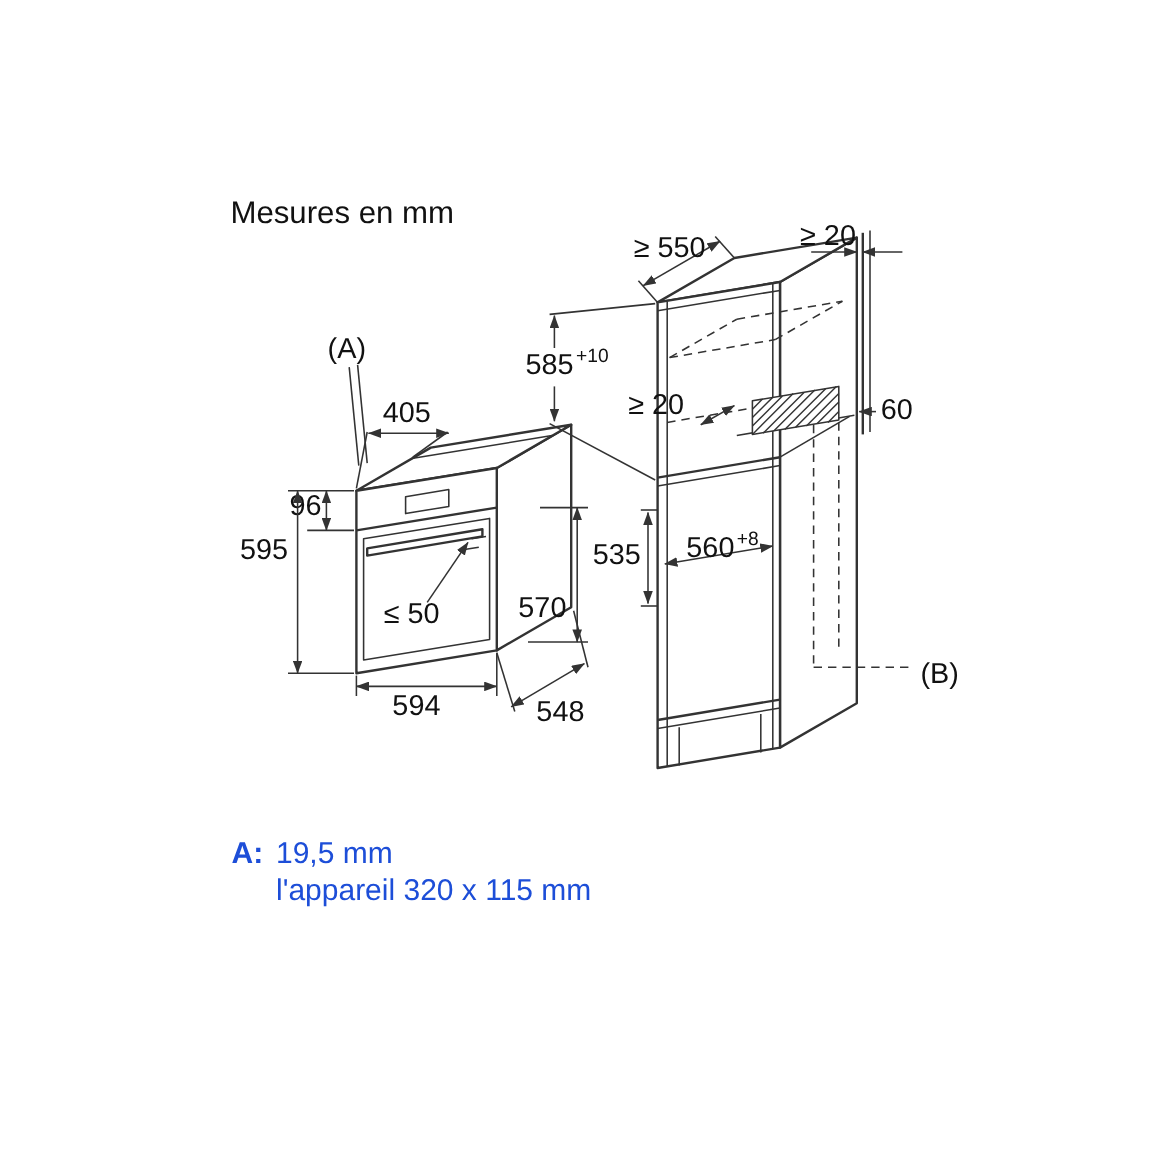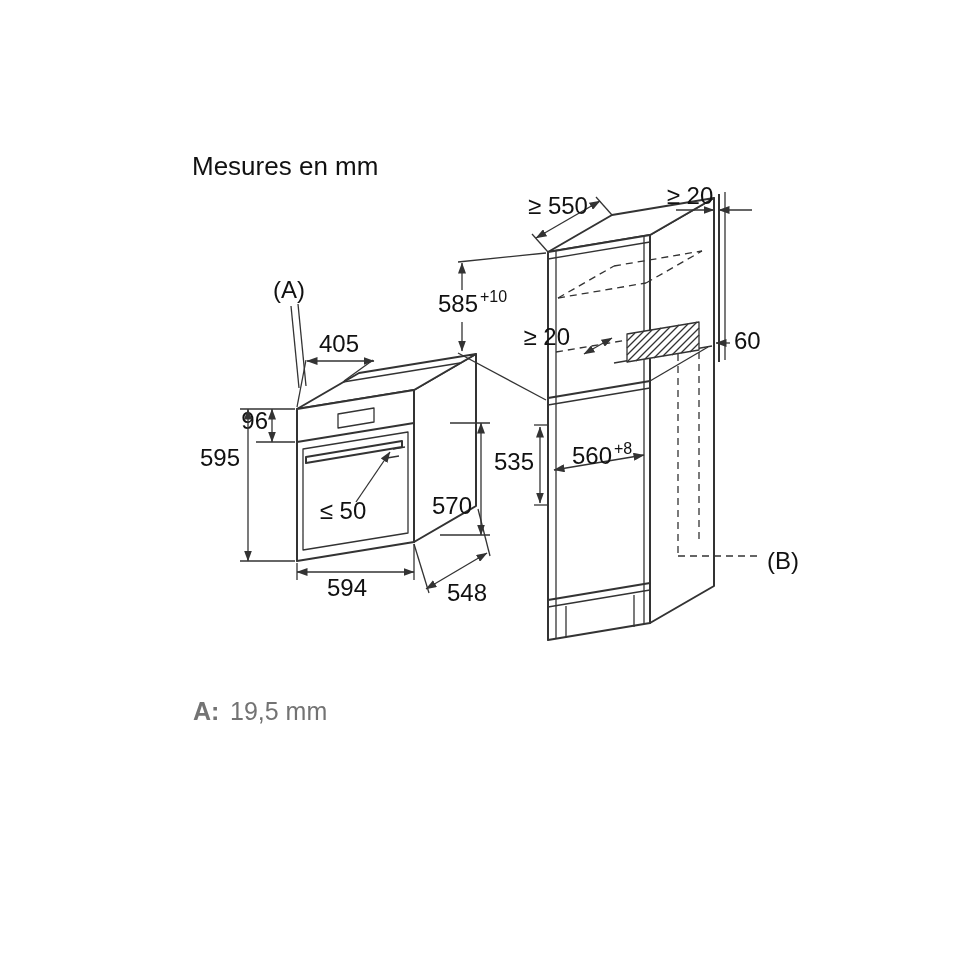--- a/index.html
+++ b/index.html
@@ -1,25 +1,25 @@
 <!DOCTYPE html>
 <html><head>
 <meta charset="utf-8">
 <style>
   html,body{margin:0;padding:0;}
   body{
     width:970px;height:971px;position:relative;background:#ffffff;
     font-family:"Liberation Sans",sans-serif;color:#111;overflow:hidden;
   }
   .title{
-    position:absolute;left:192px;top:151px;font-size:26px;color:#111;
+    position:absolute;left:192px;top:162px;font-size:26px;color:#111;
   }
   svg text{font-family:"Liberation Sans",sans-serif;font-size:24px;fill:#111;}
   svg text.sup{font-size:16px;}
-  .legend{position:absolute;left:193px;top:696px;font-size:25px;line-height:31px;color:#737373;}
+  .legend{position:absolute;left:193px;top:696px;font-size:25px;line-height:31px;color:#1d4ed8;}
   .legend .row{white-space:nowrap;}
   .legend .key{font-weight:bold;display:inline-block;min-width:37px;}
   .legend .indent{margin-left:37px;}
   .edge{stroke:#333;stroke-width:2;fill:none;stroke-linejoin:round;}
   .face{fill:#fff;stroke:#333;stroke-width:2;stroke-linejoin:round;}
   .thin{stroke:#333;stroke-width:1.3;fill:none;}
   .tpoly{fill:#fff;stroke:#333;stroke-width:1.3;stroke-linejoin:round;}
   .handle{fill:#fff;stroke:#333;stroke-width:2;stroke-linejoin:round;}
   .dim{stroke:#333;stroke-width:1.3;fill:none;}
   .dash{stroke:#333;stroke-width:1.3;fill:none;stroke-dasharray:7 5;}
@@ -196,16 +196,19 @@
     <text x="534" y="470" text-anchor="end">535</text>
   </g>
 
   <text x="783" y="569" text-anchor="middle">(B)</text>
 </svg>
 
 <div class="legend">
   <div class="row">
     <span class="key">A:</span><span>19,5 mm</span>
   </div>
+  <div class="row indent">
+    <span>l'appareil 320 x 115 mm</span>
+  </div>
 </div>
 
 
 
 
 </body></html>

